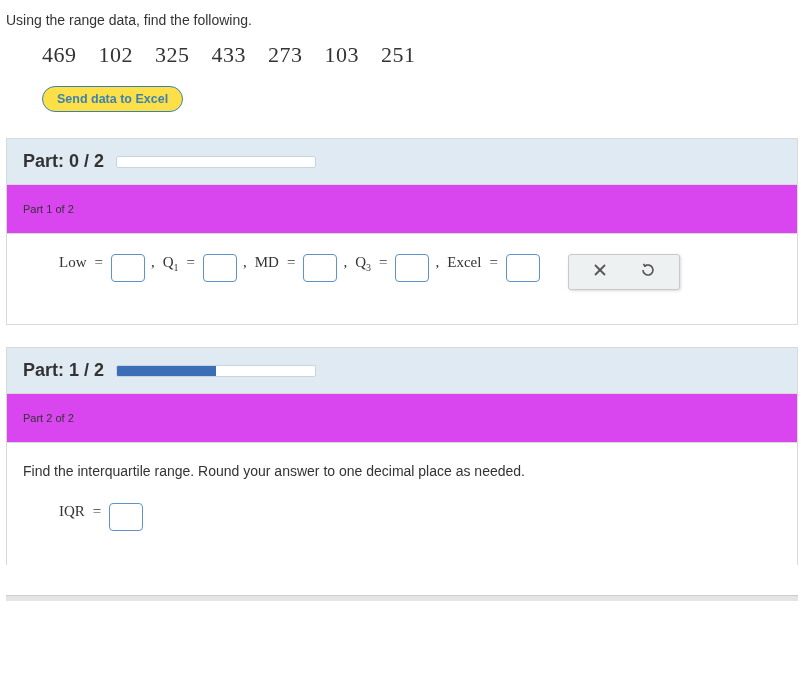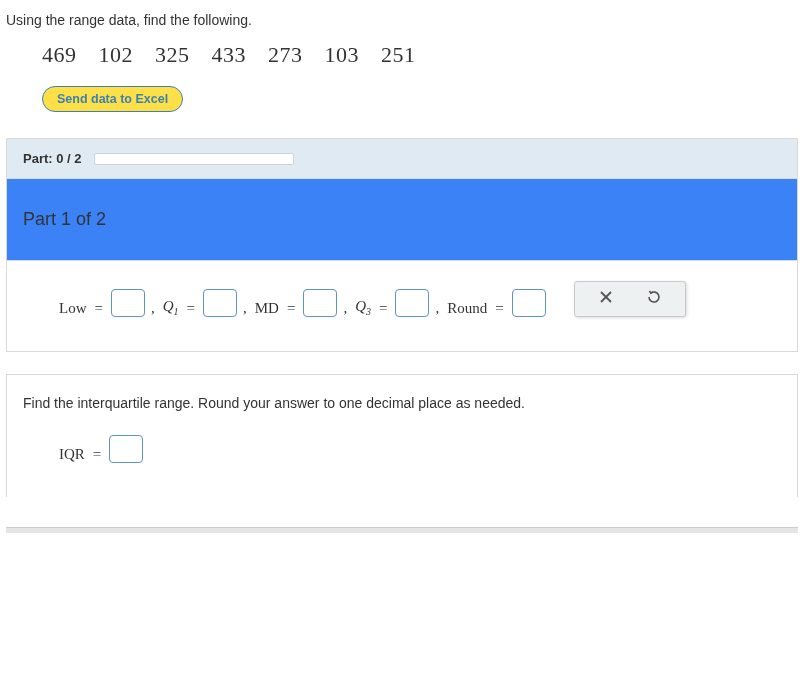--- a/index.html
+++ b/index.html
@@ -36,62 +36,62 @@
   .panel { border: 1px solid #d9d9d9; margin-bottom: 22px; }
   .panel.part2 { margin-bottom: 0; border-bottom: none; }
   .progress-header {
     background: #dfeaf3;
     padding: 12px 16px;
     display: flex;
     align-items: center;
     gap: 12px;
     border-bottom: 1px solid #d9d9d9;
     font-weight: bold;
-    font-size: 13px;
+    font-size: 18px;
   }
   .progress-track {
     flex: 0 0 200px;
     height: 12px;
     background: #fff;
     border: 1px solid #c9d4e0;
     border-radius: 2px;
     overflow: hidden;
     position: relative;
   }
   .progress-fill {
     height: 100%;
     background: #3b6fb5;
   }
   .sub-header {
-    background: #3b82f6;
-    padding: 30px 16px;
+    background: #d946ef;
+    padding: 18px 16px;
     border-bottom: 1px solid #d9d9d9;
-    font-size: 18px;
+    font-size: 11px;
   }
   .panel-body { padding: 20px 16px 34px; }
   .prompt { margin-bottom: 24px; }
   .answer-row {
     display: flex;
-    align-items: flex-end;
+    align-items: flex-start;
     flex-wrap: wrap;
     gap: 6px;
     margin-left: 36px;
     font-family: Georgia, 'Times New Roman', serif;
     font-size: 15px;
   }
   .input-box {
     width: 34px;
     height: 28px;
     border: 1.5px solid #5f93c7;
     border-radius: 4px;
     background: #fff;
     text-align: center;
     font-size: 14px;
   }
-  .q-label { font-style: italic; }
+  .q-label { }
   .q-label sub { font-size: 10px; }
   .eq { margin: 0 2px; }
   .comma { margin-right: 2px; }
   .action-box {
     margin-left: 22px;
     display: inline-flex;
     align-items: center;
     gap: 30px;
     background: #eef1f1;
     border: 1px solid #c9c9c9;
@@ -159,21 +159,21 @@
       <span>MD</span>
       <span class="eq">=</span>
       <input class="input-box" style="">
       <span class="comma">,</span>
 
       <span class="q-label"><span>Q</span><sub>3</sub></span>
       <span class="eq">=</span>
       <input class="input-box" style="">
       <span class="comma">,</span>
 
-      <span>Round</span>
+      <span>Excel</span>
       <span class="eq">=</span>
       <input class="input-box" style="">
 
       <div class="action-box">
         <div class="icon-btn">
           <span>
             <svg viewBox="0 0 16 16" fill="none" stroke="currentColor" stroke-width="1.8">
                 <line x1="3" y1="3" x2="13" y2="13"></line>
                 <line x1="13" y1="3" x2="3" y2="13"></line>
               </svg>
@@ -187,20 +187,27 @@
               </svg>
           </span>
         </div>
       </div>
     </div>
   </div>
 </div>
 
 
 <div class="panel part2">
+  <div class="progress-header">
+    <span>Part: 1 / 2</span>
+    <div class="progress-track">
+      <div class="progress-fill" style="width:50%"></div>
+    </div>
+  </div>
+  <div class="sub-header">Part 2 of 2</div>
   <div class="panel-body">
     <div class="prompt">Find the interquartile range. Round your answer to one decimal place as needed.</div>
     <div class="answer-row">
       <span>IQR</span>
       <span class="eq">=</span>
       <input class="input-box" style="">
     </div>
   </div>
 </div>
 

